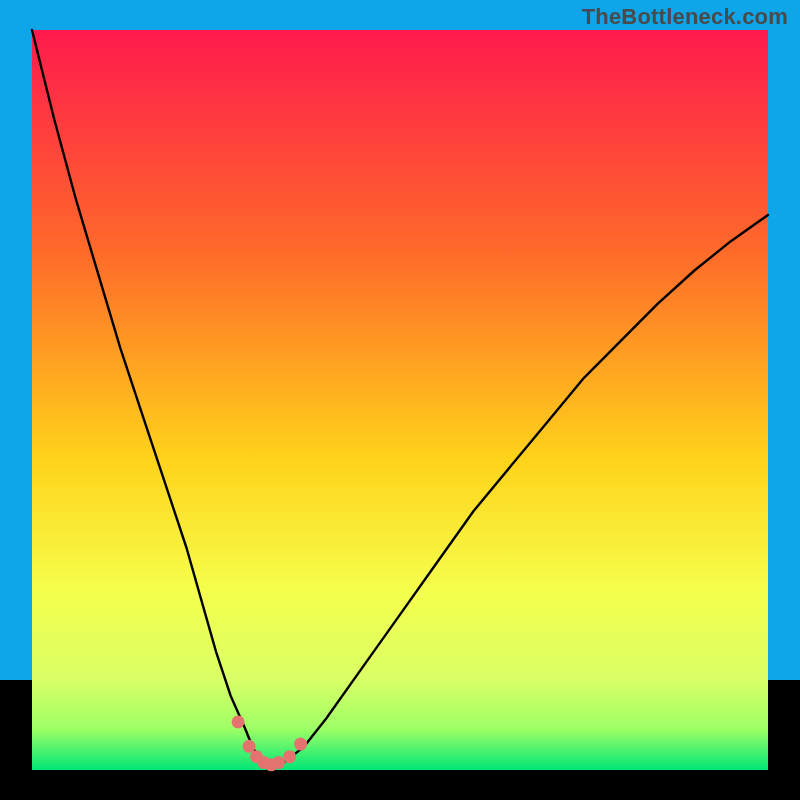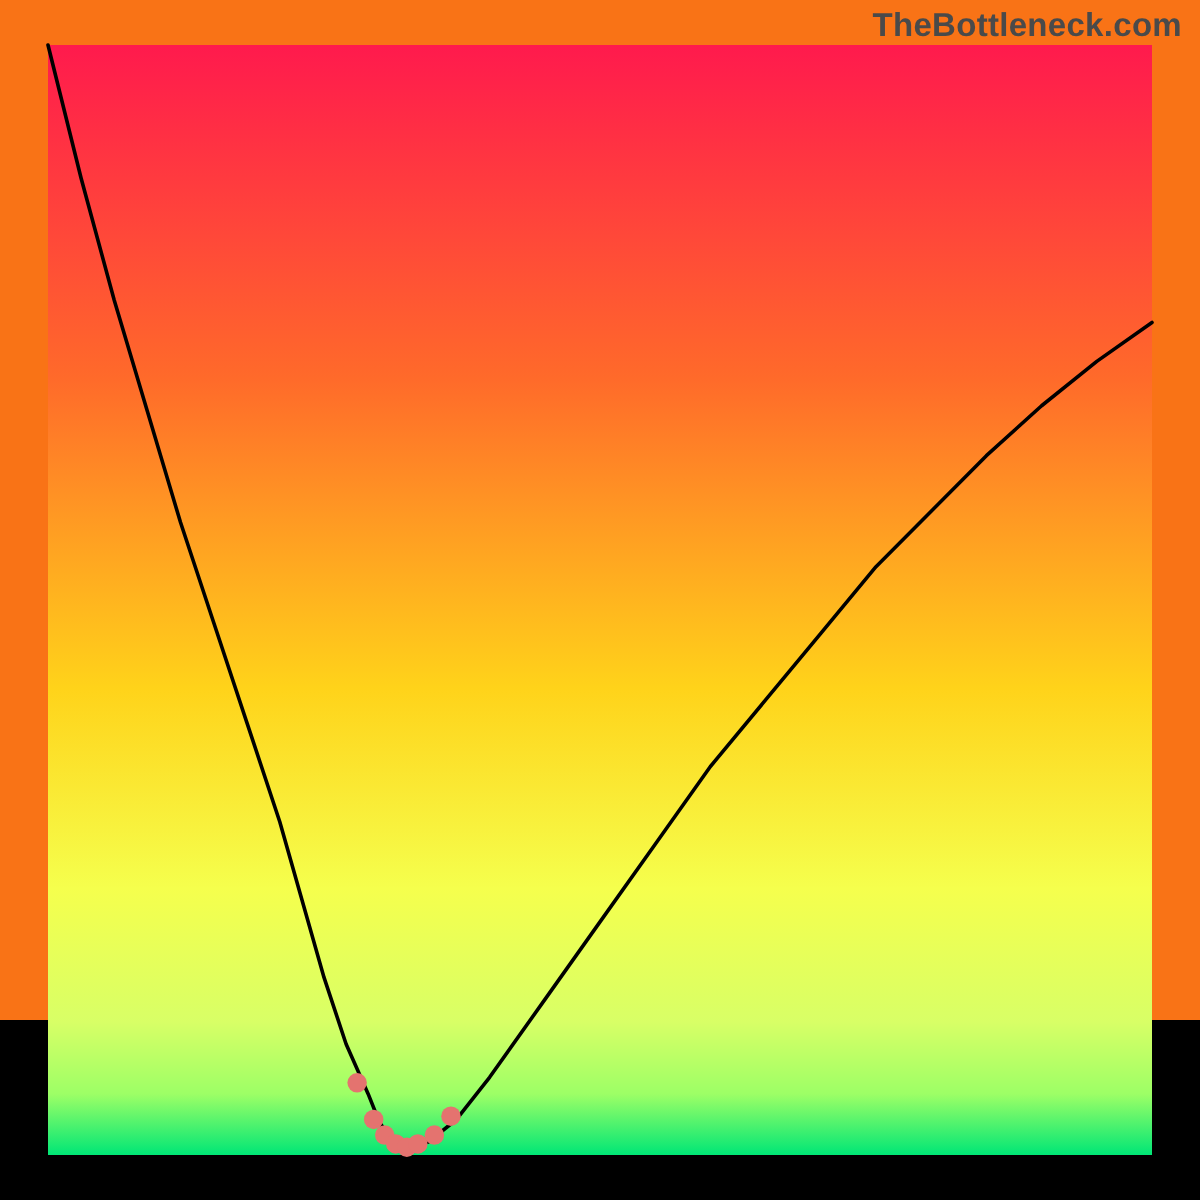--- a/index.html
+++ b/index.html
@@ -8,21 +8,21 @@
     width: 800px;
     height: 800px;
     background: #000000;
     overflow: hidden;
     font-family: Arial, Helvetica, sans-serif;
   }
   .stage {
     position: relative;
     width: 800px;
     height: 680px;
-    background: #f97316;
+    background: #0ea5e9;
   }
   .watermark {
     position: absolute;
     top: 4px;
     right: 12px;
     color: #4a4a4a;
     font-size: 22px;
     font-weight: 600;
     letter-spacing: 0.2px;
     z-index: 5;

